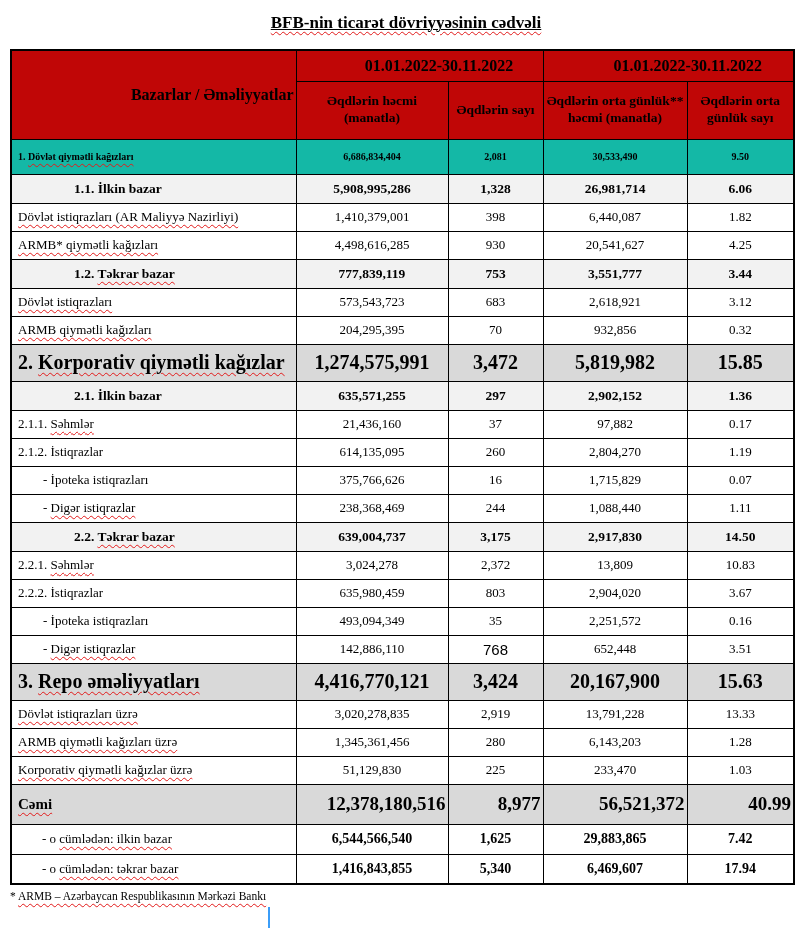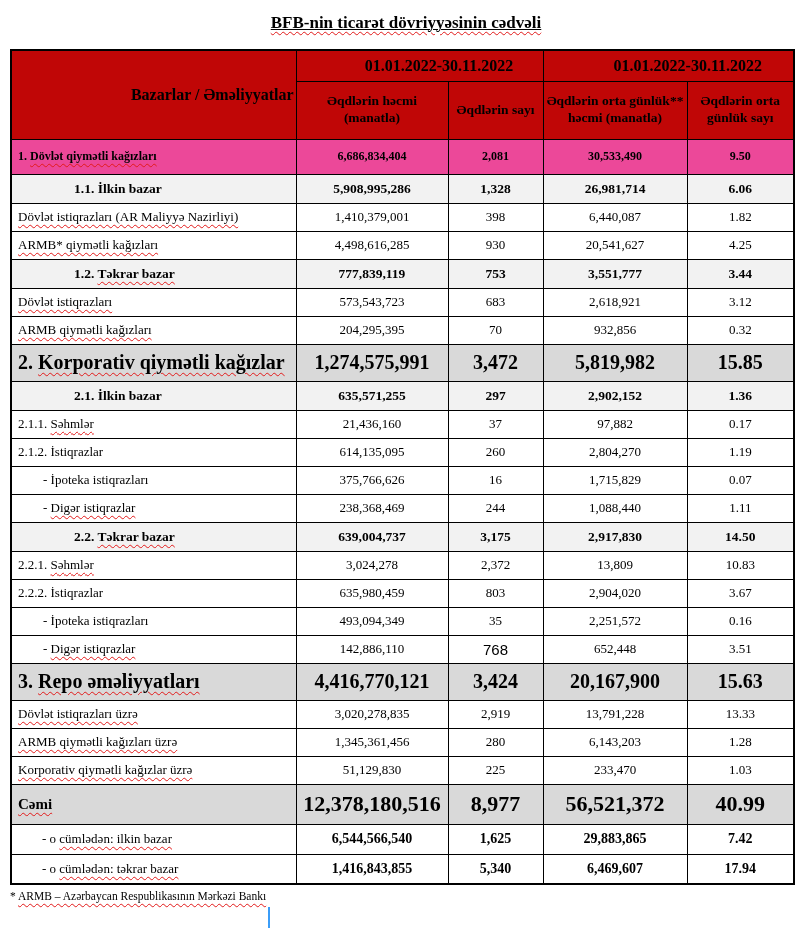--- a/index.html
+++ b/index.html
@@ -28,30 +28,30 @@
   }
   thead th {
     background:var(--header-red,#C00606); font-weight:bold; text-align:center;
     line-height:1.25;
   }
   th.h-corner { font-size:14.5px;text-align:right; }
   tr.h-row1 th { height:31px; font-size:16px;padding-left:41px; }
   tr.h-row2 th { height:58px; font-size:13.5px; }
   tbody td { text-align:center; }
   tbody td.label { text-align:left; padding-left:6px; }
-  tr.section td       { height:35px; font-weight:bold; font-size:12px; background:#ec4899; }
+  tr.section td       { height:35px; font-weight:bold; font-size:10px; background:#14b8a6; }
   tr.section-gray td  { height:37px; font-weight:bold; font-size:20px; background:var(--section-gray,#D9D9D9);margin-top:36px; }
   tr.subsection td    { height:29px; font-weight:bold; font-size:13.5px; background:var(--subsection-gray,#F2F2F2); }
   tr.subsection td.label { padding-left:62px; }
   tr.leaf td          { height:28px; font-size:13px; background:#fff; }
   tr.leaf-dash td     { height:28px; font-size:13px; background:#fff; }
   tr.leaf-dash td.label { padding-left:31px; }
   tr.total td         { height:40px; font-weight:bold; background:var(--section-gray,#D9D9D9);font-family:Liberation Serif, serif; }
   tr.total td.label   { font-size:15px; }
-  tr.total td.num     { font-size:22px; }
+  tr.total td.num     { font-size:19px;text-align:right; }
   tr.aftertotal td    { height:30px; background:#fff; }
   tr.aftertotal td.label { font-size:13px; padding-left:30px;margin-left:36px; }
   tr.aftertotal td.num   { font-weight:bold; font-size:14px; }
   td.num.sans { font-family:"Liberation Sans", sans-serif; font-size:15px; font-weight:normal; }
   .footnotes { margin:3px 0 0 10px; font-size:11.5px; line-height:1.4; }
   .caret {
     position:absolute; left:268px; top:907px; width:2px; height:21px;
     background:var(--cursor-blue,#3B9DF8);
   }
 </style>

